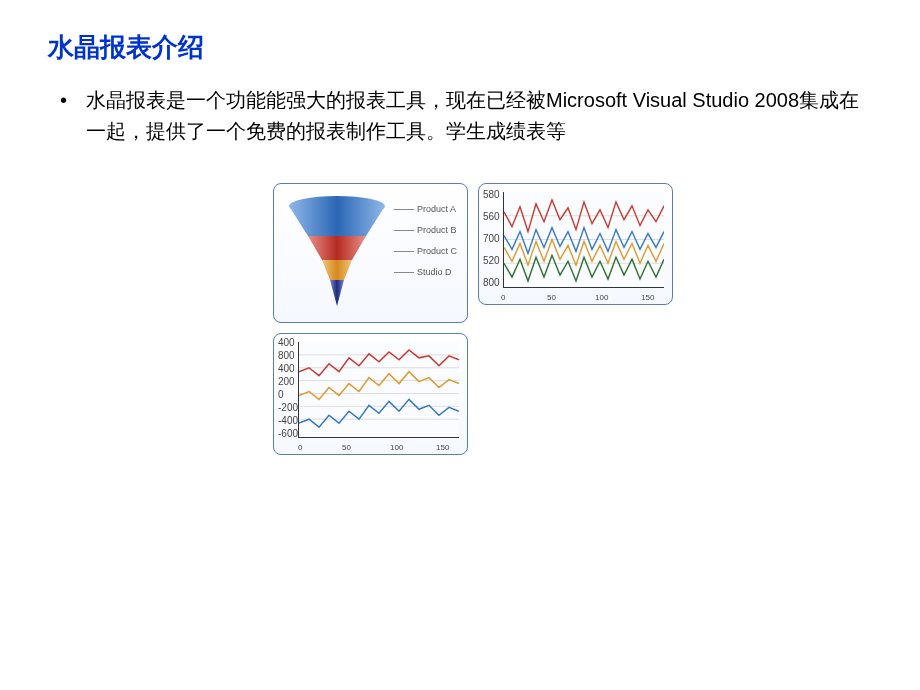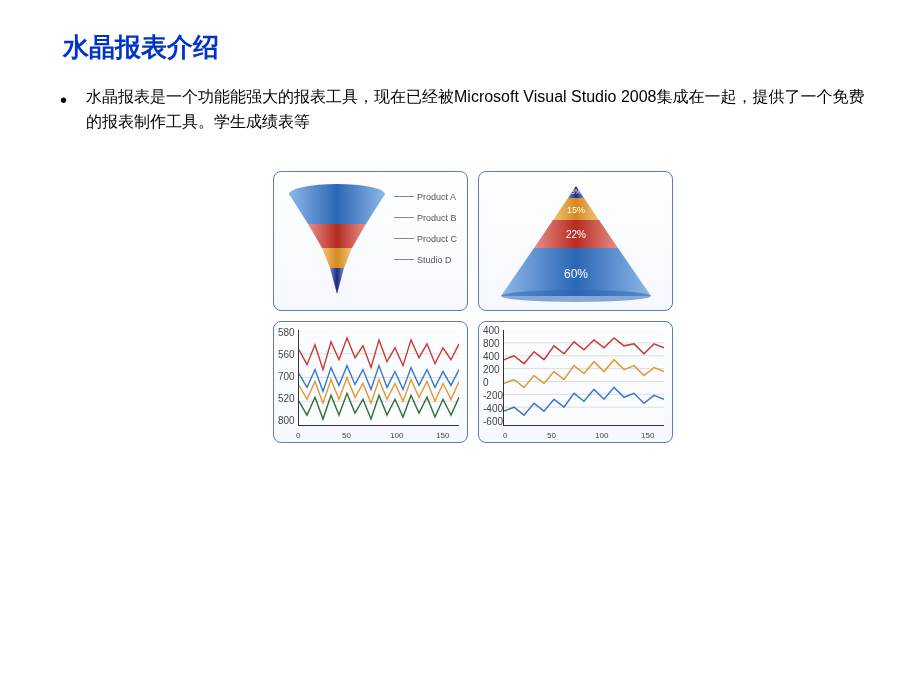--- a/index.html
+++ b/index.html
@@ -9,25 +9,24 @@
       background: #fff;
       font-family: "Microsoft YaHei", "SimSun", Arial, sans-serif;
       padding: 30px 48px;
       position: relative;
     }
     .title {
       color: #0033cc;
       font-size: 26px;
       font-weight: bold;
       margin-bottom: 20px;
-      margin-left: 15px;
     }
     ul { list-style: none; }
     li {
-      font-size: 16px;
+      font-size: 20px;
       color: #000;
       line-height: 1.55;
       margin-bottom: 36px;
       padding-left: 38px;
       position: relative;
     }
     li::before {
       content: "•";
       position: absolute;
       left: 12px;
@@ -119,33 +118,20 @@
           <span class="line"></span>
           <span>Product C</span>
         </div>
       <div>
           <span class="line"></span>
           <span>Studio D</span>
         </div>
     </div>
   </div>
 
-  <div class="panel panel-top">
-    <svg class="pyramid-svg" width="170" height="124">
-      <polygon points="85,6 93,18 77,18" fill="url(#gNavy)"></polygon>
-      <polygon points="77,18 93,18 108,40 62,40" fill="url(#gOrg)"></polygon>
-      <polygon points="62,40 108,40 127,68 43,68" fill="url(#gRed)"></polygon>
-      <polygon points="43,68 127,68 160,116 10,116" fill="url(#gBlue)"></polygon>
-      <ellipse cx="85" cy="116" rx="75" ry="6" fill="#2b66b5" opacity="0.55"></ellipse>
-      <text x="85" y="14" font-size="7" fill="#eee" text-anchor="middle">3%</text>
-      <text x="85" y="33" font-size="9" fill="#fff" text-anchor="middle">15%</text>
-      <text x="85" y="58" font-size="10" fill="#fff" text-anchor="middle">22%</text>
-      <text x="85" y="98" font-size="12" fill="#fff" text-anchor="middle">60%</text>
-    </svg>
-  </div>
 
   <div class="panel panel-bottom">
     <span class="ytick" style="top:5px">580</span>
     <span class="ytick" style="top:27px">560</span>
     <span class="ytick" style="top:49px">700</span>
     <span class="ytick" style="top:71px">520</span>
     <span class="ytick" style="top:93px">800</span>
     <span class="xtick" style="left:22px">0</span>
     <span class="xtick" style="left:68px">50</span>
     <span class="xtick" style="left:116px">100</span>

